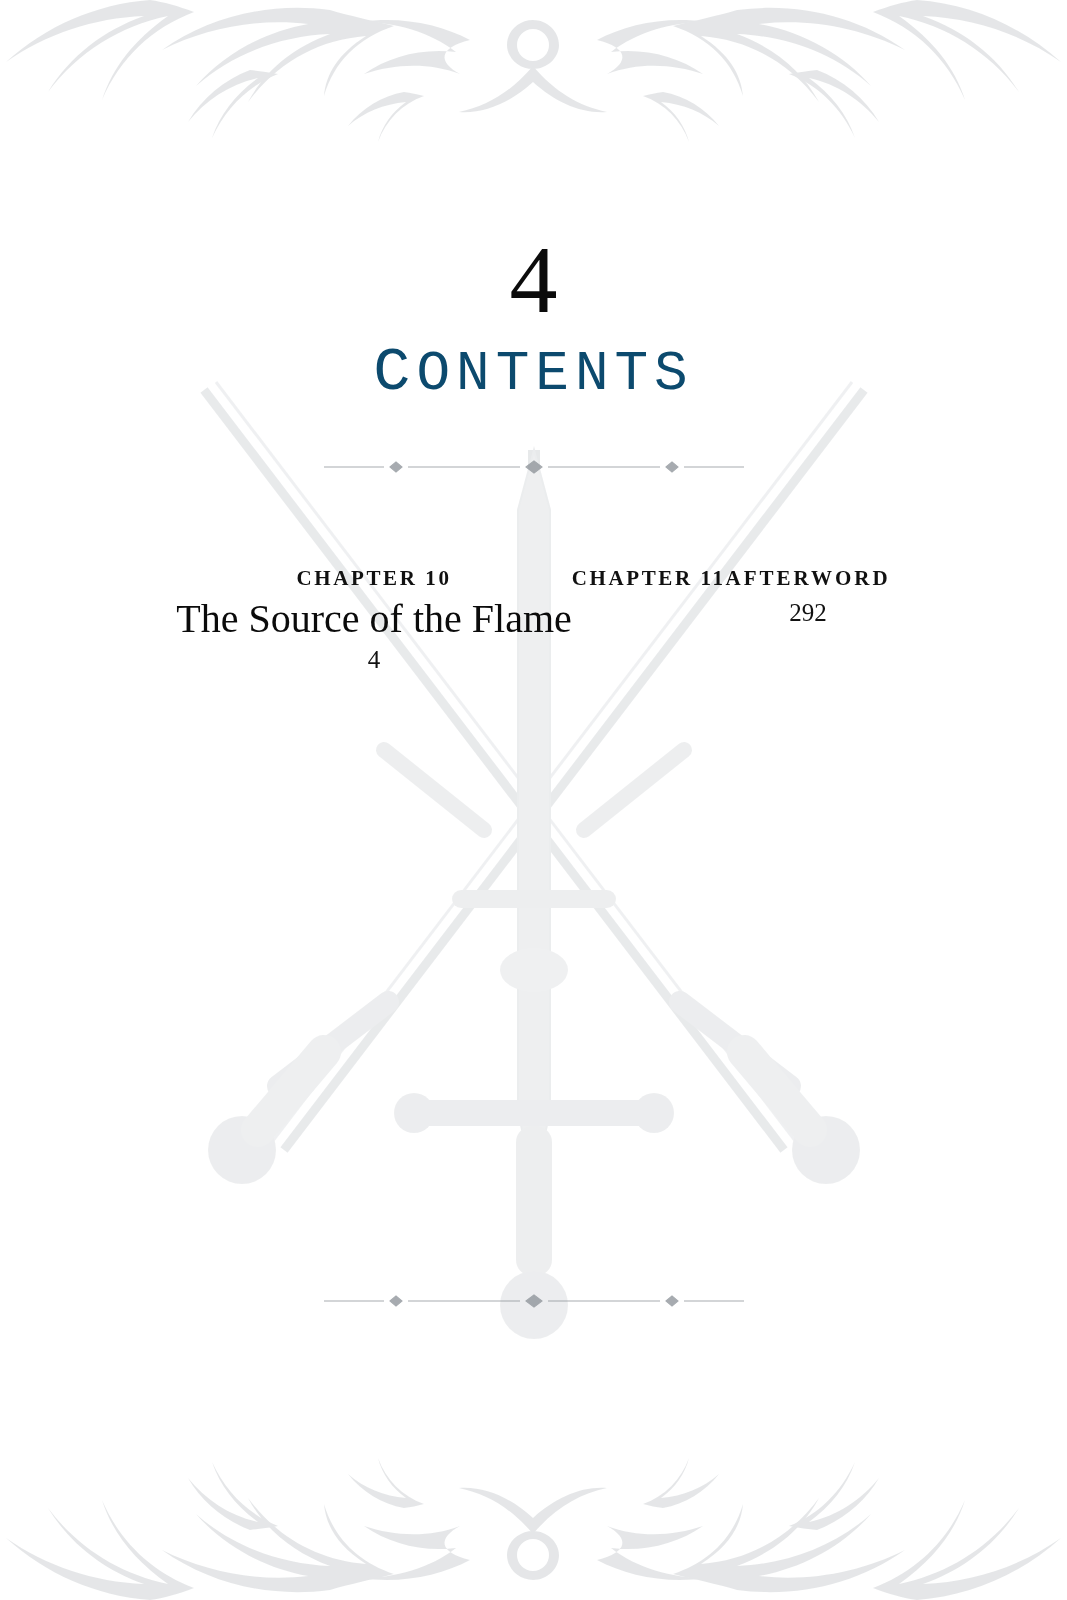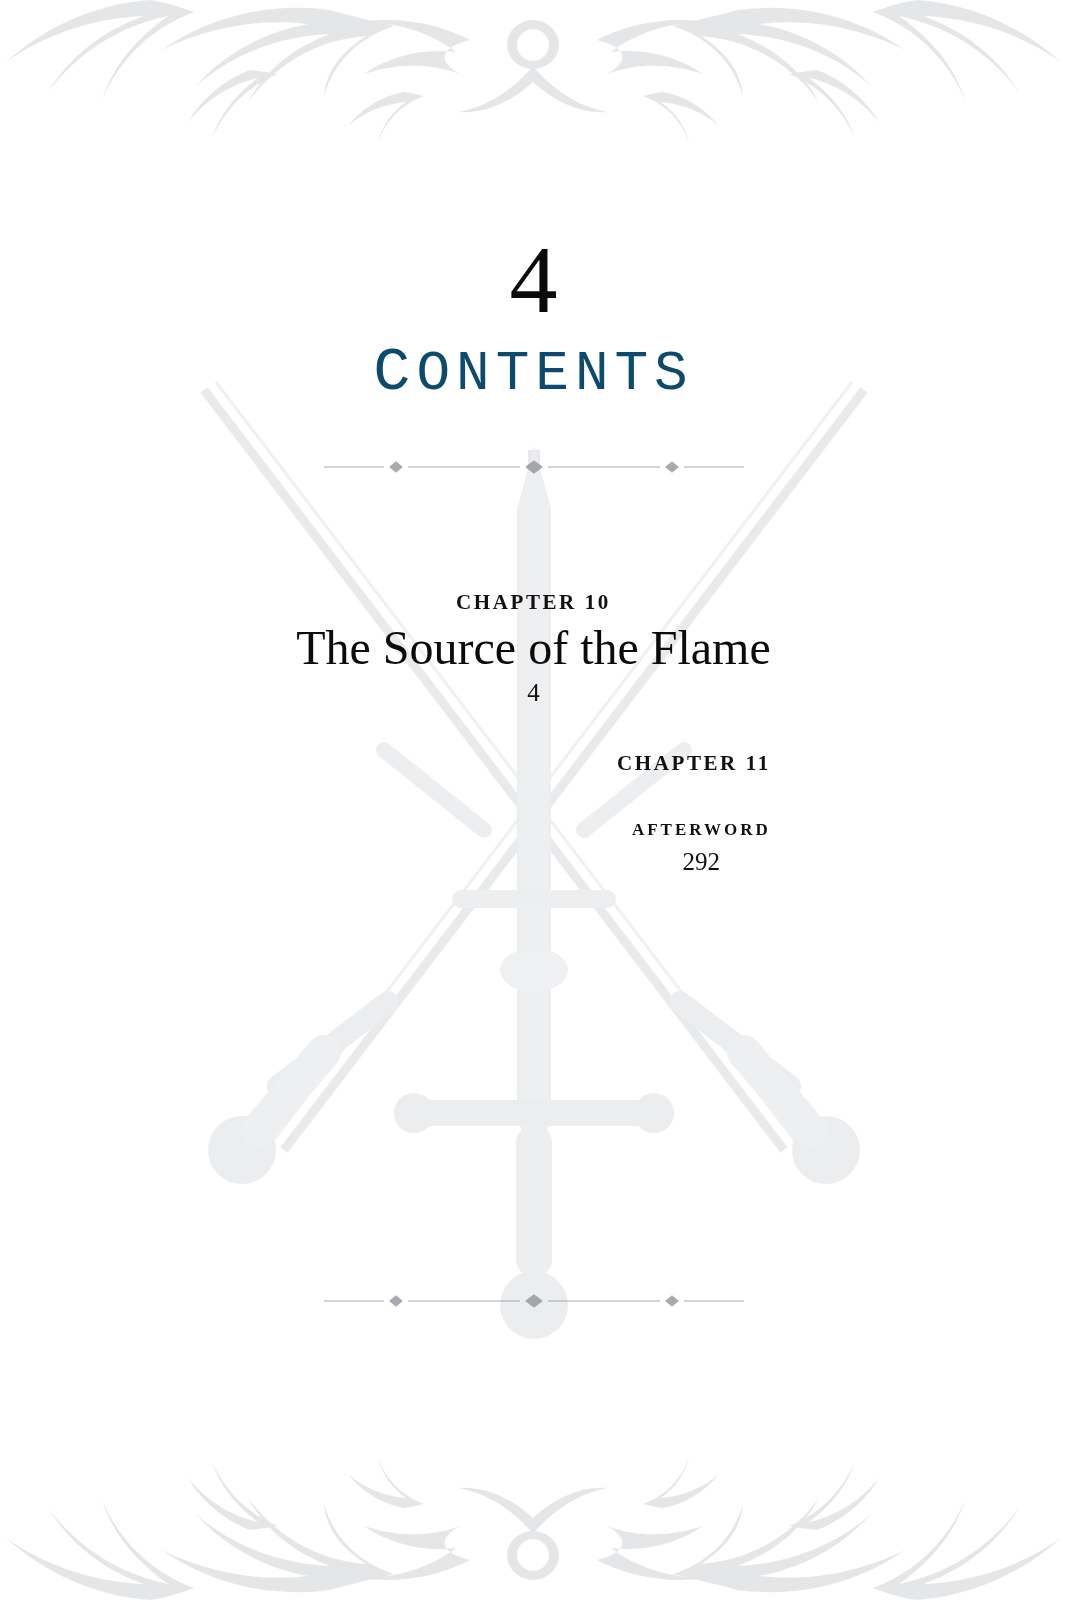--- a/index.html
+++ b/index.html
@@ -93,57 +93,57 @@
   }
   .rule.bottom {
     margin-top: 0;
     position: absolute;
     top: 1290px;
     left: 50%;
     transform: translateX(-50%);
   }
 
   .toc {
-    margin-top: 112px;
+    margin-top: 88px;
     display: flex;
-    flex-direction: column;
-    align-items: flex-end;
+    flex-direction: row;
+    align-items: flex-start;
   }
 
   .entry {
     text-align: center;
     margin-bottom: 44px;
   }
   .entry:last-child { margin-bottom: 0; }
 
   .entry-label {
     font-size: 21px;
     letter-spacing: 2.6px;
     text-transform: uppercase;
     font-variant: small-caps;
     color: #111111;
     font-family: "Liberation Serif", serif;
     font-weight: 600;
   }
   .entry-title {
     margin-top: 6px;
-    font-size: 48px;
+    font-size: 40px;
     line-height: 1.12;
     color: #0b0b0b;
     font-family: "Liberation Serif", serif;
   }
   .entry-page {
     margin-top: 4px;
     font-size: 25px;
     color: #111111;
     font-family: "Liberation Serif", serif;
   }
 
   .entry.afterword .entry-label {
-    font-size: 17px;
+    font-size: 21px;
     letter-spacing: 3px;
   }
   .entry.afterword .entry-page {
     margin-top: 8px;
   }
 </style>
 </head>
 <body>
 
 <div class="bg-art">

